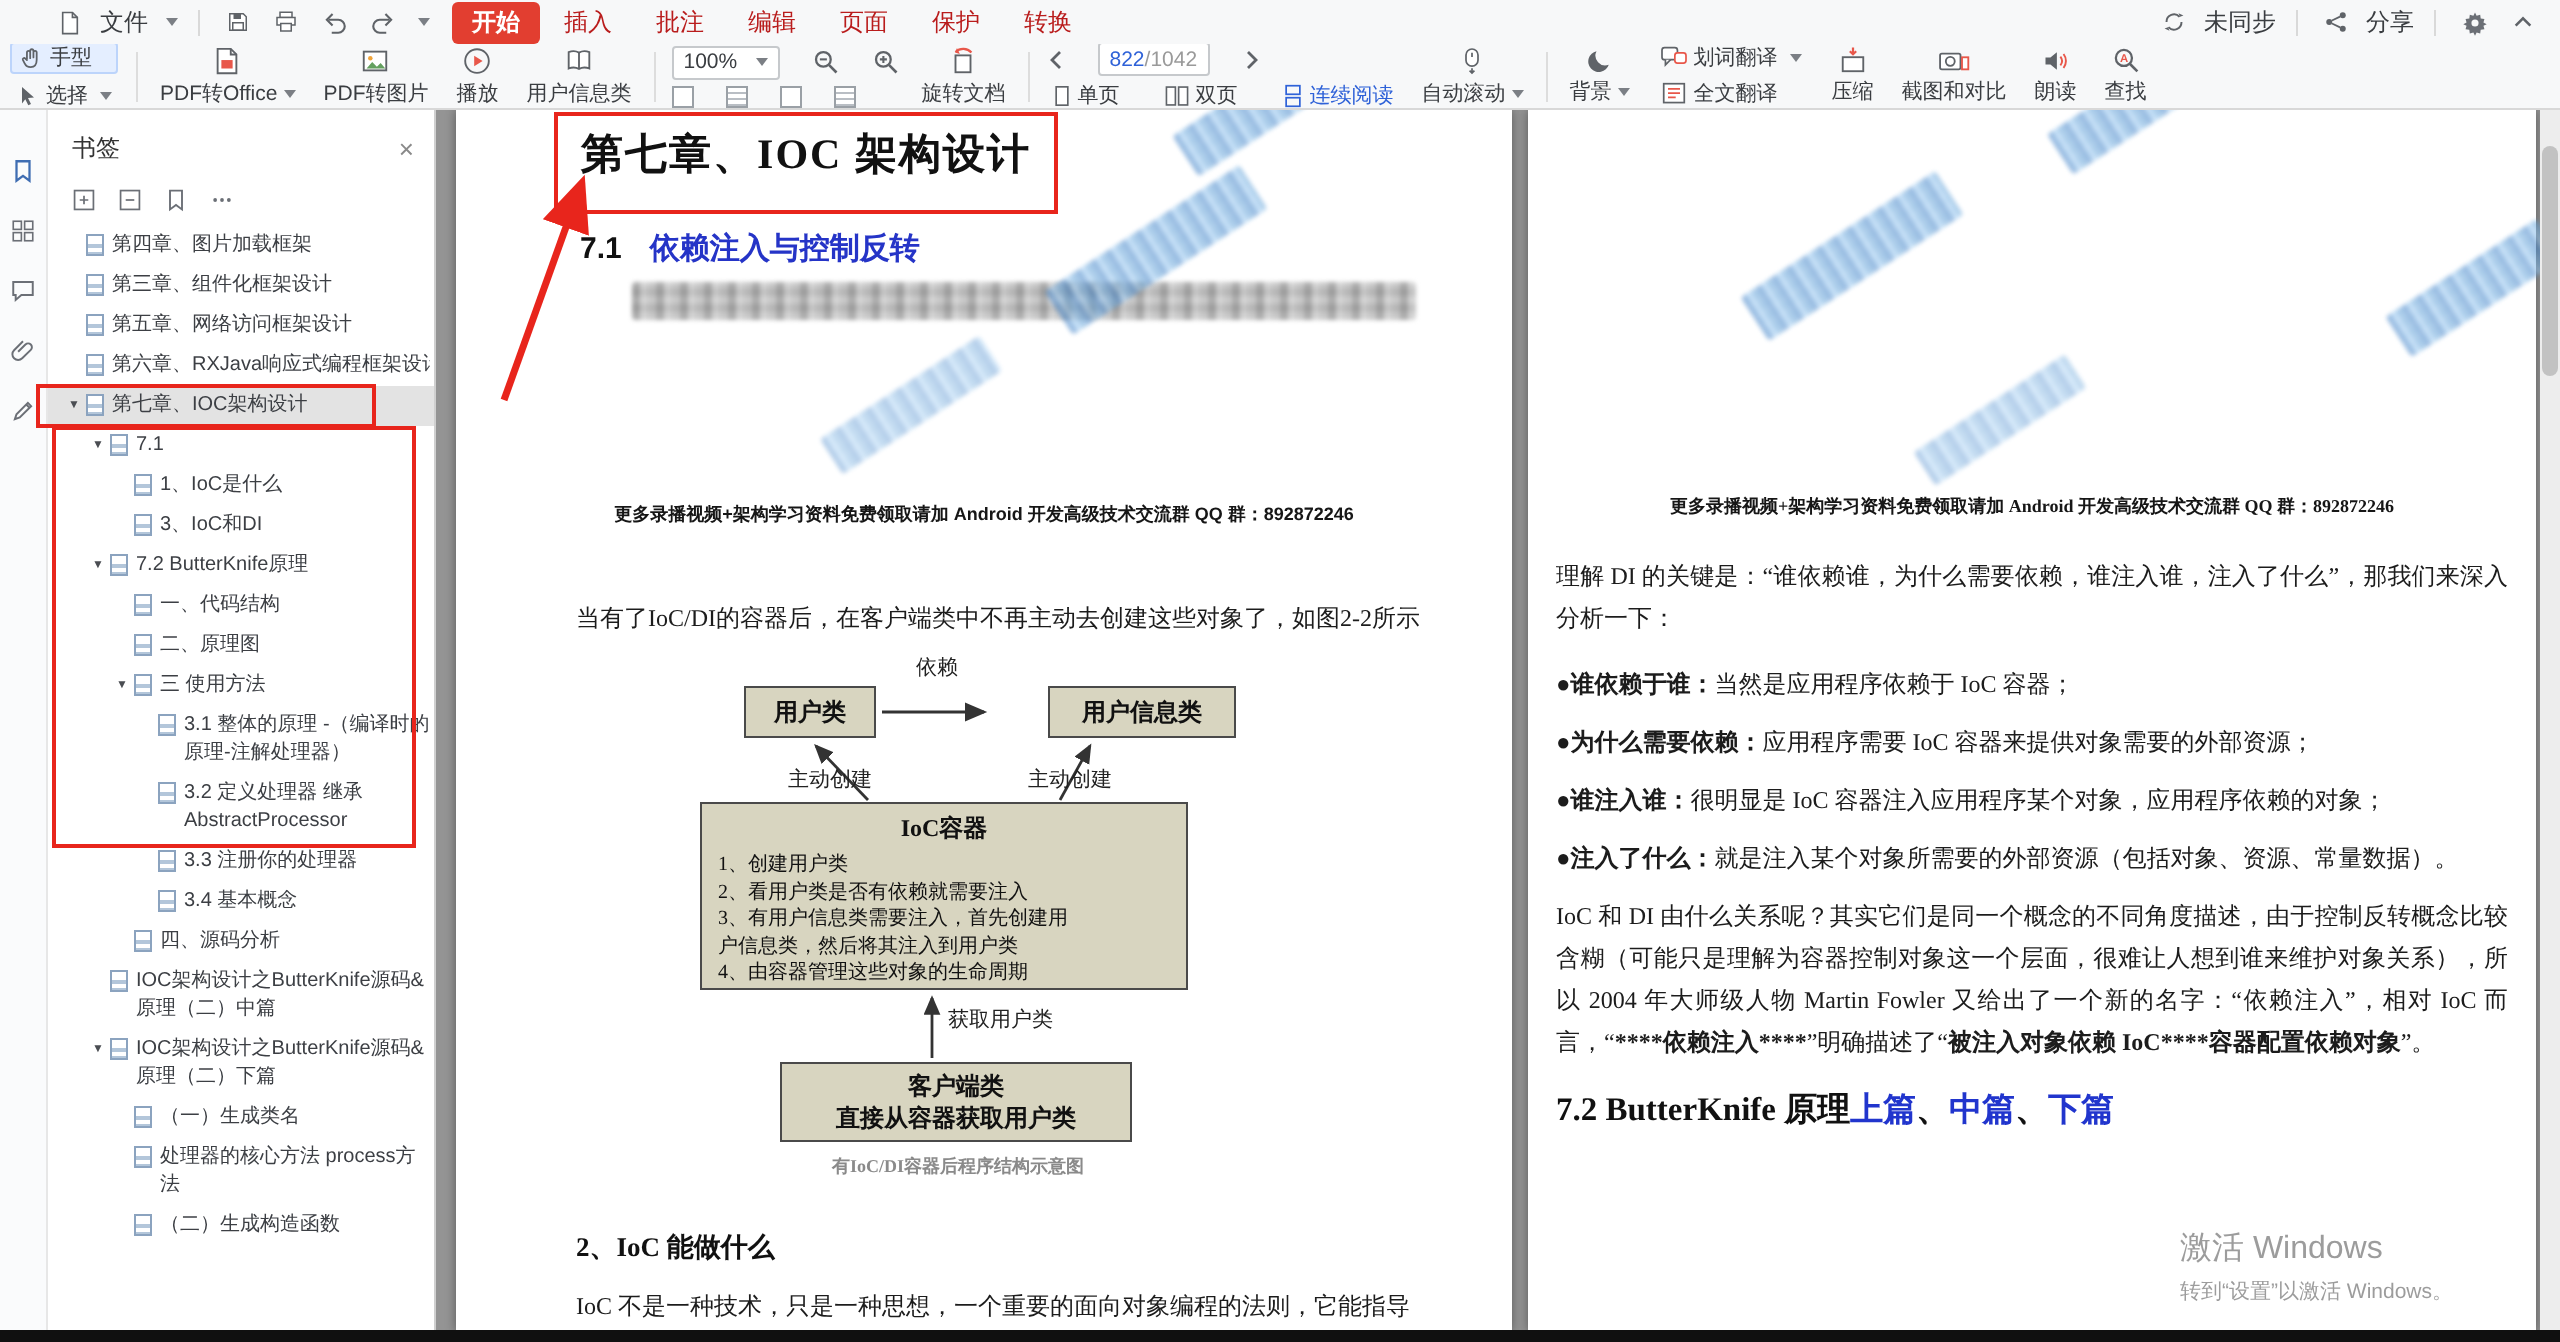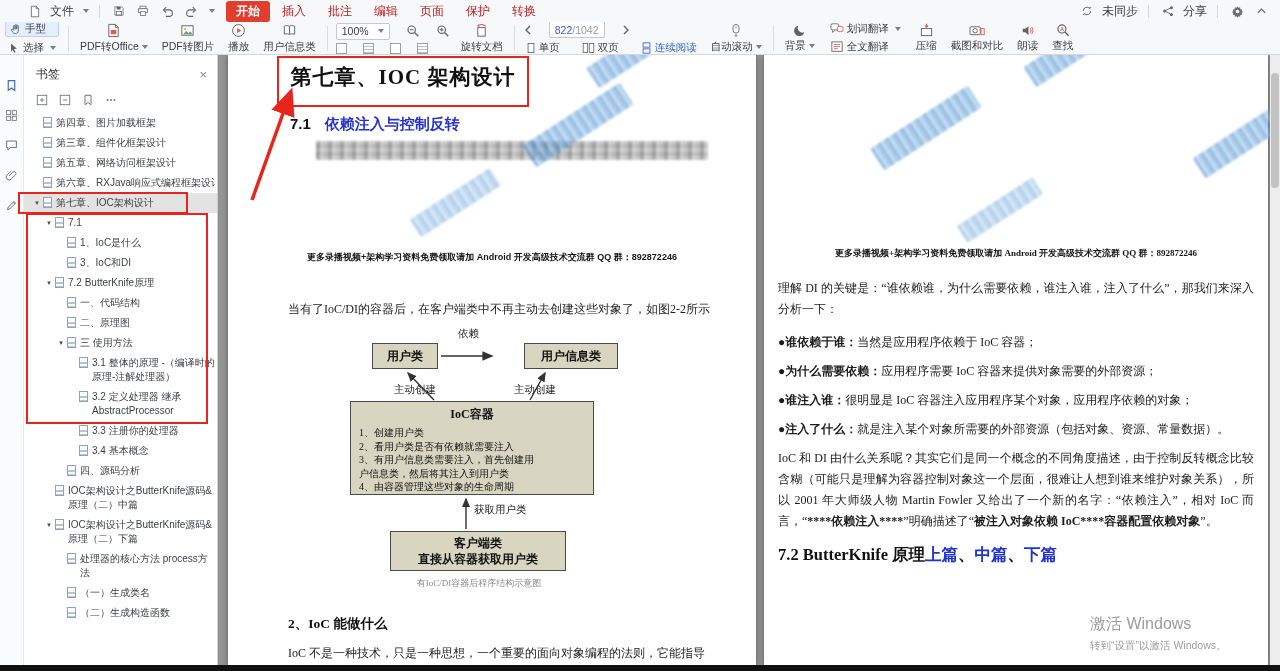--- a/index.html
+++ b/index.html
@@ -66,21 +66,21 @@
 .qq-line{position:absolute;left:0;right:0;text-align:center;font-size:9px;font-weight:bold;color:#161616;}
 .body-text{font-size:12px;color:#1c1c1c;}
 .intro{position:absolute;left:60px;top:246px;width:452px;}
 .h2-ioc{position:absolute;left:60px;top:560px;font-size:13.5px;font-weight:bold;color:#111;font-family:Liberation Serif, serif;}
 .tail{position:absolute;left:60px;top:588px;width:452px;line-height:20px;text-align:justify;}
 
 
 .diagram{position:absolute;left:120px;top:272px;width:262px;height:262px;font-family:"Liberation Serif","DejaVu Serif",serif;}
 .dg-box{position:absolute;background:#d8d5c0;border:1px solid #4a4a4a;display:flex;align-items:center;justify-content:center;font-size:12px;font-weight:bold;color:#111;text-align:center;}
 .dg-lab{position:absolute;font-size:10.5px;color:#222;white-space:nowrap;}
-.dg-cap{position:absolute;left:0;right:0;top:250px;text-align:center;font-size:9px;color:#8a8a8a;}
+.dg-cap{position:absolute;left:0;right:0;top:250px;text-align:center;font-size:9px;color:#8a8a8a;font-weight:bold;}
 .ioc-box{flex-direction:column;justify-content:flex-start;padding:4px 8px;align-items:stretch;}
 .ioc-title{text-align:center;font-size:12px;font-weight:bold;margin-bottom:3px;}
 .ioc-lines{font-size:10px;font-weight:normal;text-align:left;line-height:13.5px;}
 .client-box{flex-direction:column;line-height:16px;}
 .dg-svg{position:absolute;left:0;top:0;}
 
 
 .rp-flow{position:absolute;left:14px;right:14px;top:192px;}
 .rp-flow .qq2{text-align:center;font-size:9px;font-weight:bold;color:#161616;margin-bottom:18px;}
 .rp-flow p{font-size:12px;line-height:21px;text-align:justify;color:#1c1c1c;margin-bottom:12px;}
@@ -594,26 +594,26 @@
           <span class="bm-lb">IOC架构设计之ButterKnife源码&amp;原理（二）中篇</span>
         </div>
         <div class="bm-item lvl1">
           <span class="bm-tri">▼</span>
           <span class="bm-ic"></span>
           <span class="bm-lb">IOC架构设计之ButterKnife源码&amp;原理（二）下篇</span>
         </div>
         <div class="bm-item lvl2">
           <span class="bm-tri"></span>
           <span class="bm-ic"></span>
+          <span class="bm-lb">（一）生成类名</span>
+        </div>
+        <div class="bm-item lvl2">
+          <span class="bm-tri"></span>
+          <span class="bm-ic"></span>
           <span class="bm-lb">处理器的核心方法 process方法</span>
-        </div>
-        <div class="bm-item lvl2">
-          <span class="bm-tri"></span>
-          <span class="bm-ic"></span>
-          <span class="bm-lb">（一）生成类名</span>
         </div>
         <div class="bm-item lvl2">
           <span class="bm-tri"></span>
           <span class="bm-ic"></span>
           <span class="bm-lb">（二）生成构造函数</span>
         </div>
         <div class="bm-item lvl2">
           <span class="bm-tri"></span>
         </div>
       </div>
@@ -670,21 +670,21 @@
   <div class="page page-right">
     <div class="rp-flow serif">
       <div class="qq2">更多录播视频+架构学习资料免费领取请加 Android 开发高级技术交流群  QQ 群：892872246</div>
       <p>理解 DI 的关键是：“谁依赖谁，为什么需要依赖，谁注入谁，注入了什么”，那我们来深入分析一下：</p>
       <div>
           <p class="bullet"><b>●谁依赖于谁：</b>当然是应用程序依赖于 IoC 容器；</p>
           <p class="bullet"><b>●为什么需要依赖：</b>应用程序需要 IoC 容器来提供对象需要的外部资源；</p>
           <p class="bullet"><b>●谁注入谁：</b>很明显是 IoC 容器注入应用程序某个对象，应用程序依赖的对象；</p>
           <p class="bullet"><b>●注入了什么：</b>就是注入某个对象所需要的外部资源（包括对象、资源、常量数据）。</p>
         </div>
-      <p><span>IoC 和 DI 由什么关系呢？其实它们是同一个概念的不同角度描述，由于控制反转概念比较含糊（可能只是理解为容器控制对象这一个层面，很难让人想到谁来维护对象关系），所以 2001 年大师级人物 Martin Fowler 又给出了一个新的名字：“依赖注入”，相对 IoC 而言，“</span><b>****依赖注入****</b><span>”明确描述了“</span><b>被注入对象依赖 IoC****容器配置依赖对象</b><span>”。</span></p>
+      <p><span>IoC 和 DI 由什么关系呢？其实它们是同一个概念的不同角度描述，由于控制反转概念比较含糊（可能只是理解为容器控制对象这一个层面，很难让人想到谁来维护对象关系），所以 2004 年大师级人物 Martin Fowler 又给出了一个新的名字：“依赖注入”，相对 IoC 而言，“</span><b>****依赖注入****</b><span>”明确描述了“</span><b>被注入对象依赖 IoC****容器配置依赖对象</b><span>”。</span></p>
       <div class="h72">
         <span>7.2 ButterKnife 原理</span><span><span class="plink">上篇</span><span class="sep">、</span><span class="plink">中篇</span><span class="sep">、</span><span class="plink">下篇</span></span>
       </div>
     </div>
   </div>
 
   <div class="stamp" style="left:585px;top:40px;width:96px;height:24px;"></div>
   <div class="stamp" style="left:520px;top:112px;width:116px;height:26px;"></div>
   <div class="stamp" style="left:408px;top:192px;width:95px;height:21px;opacity:.4;"></div>
   <div class="stamp" style="left:1022px;top:38px;width:100px;height:24px;"></div>

